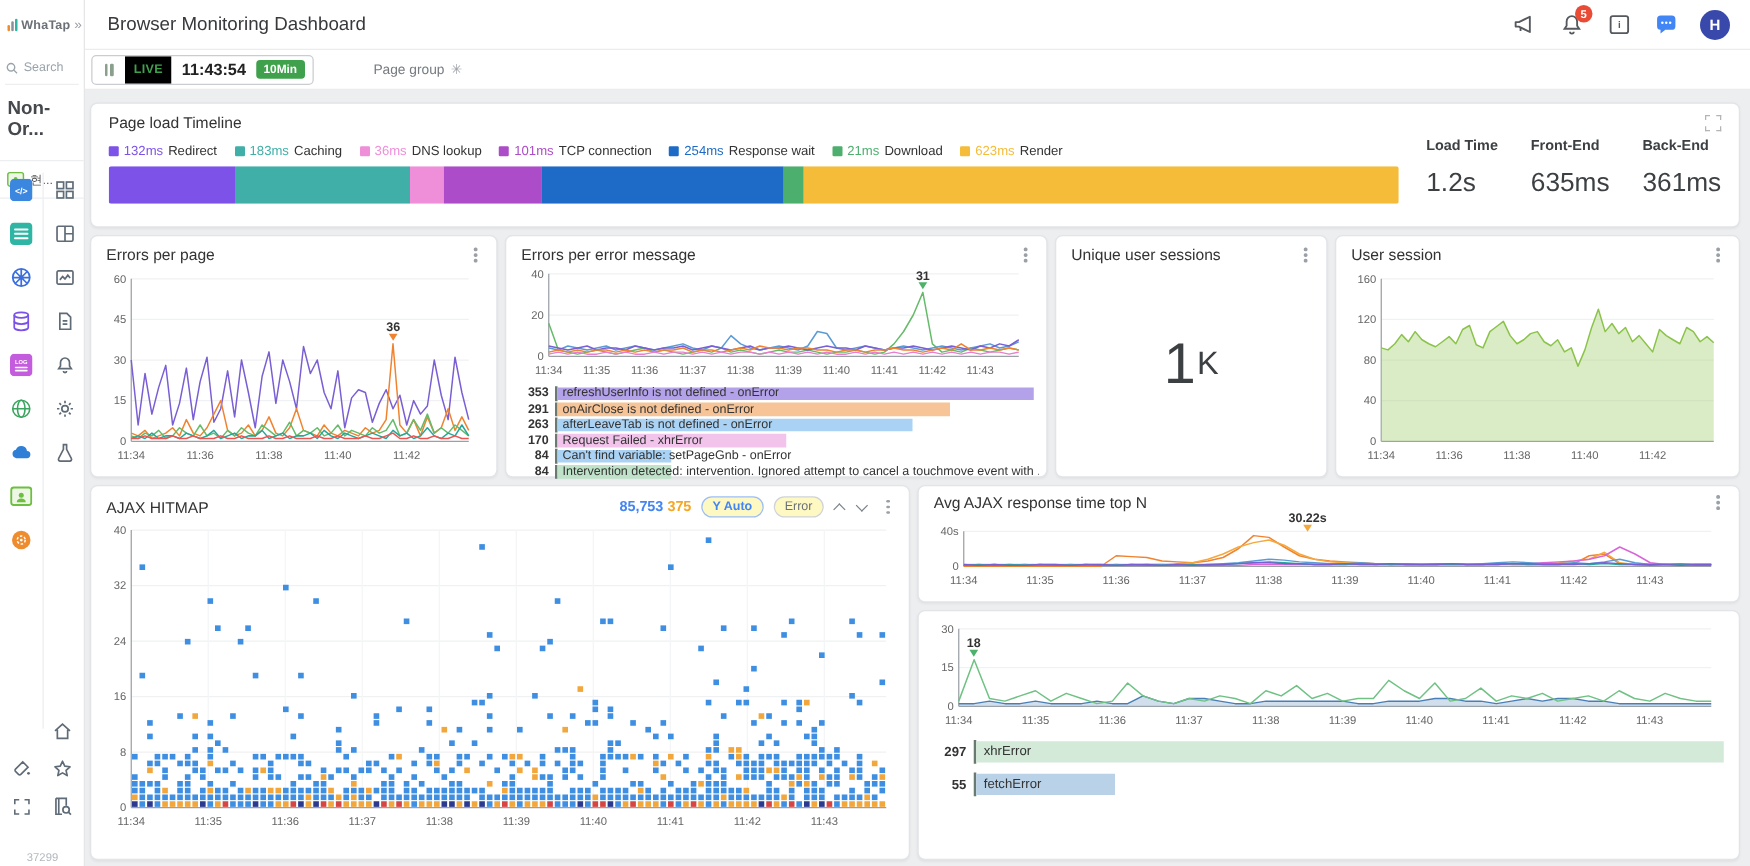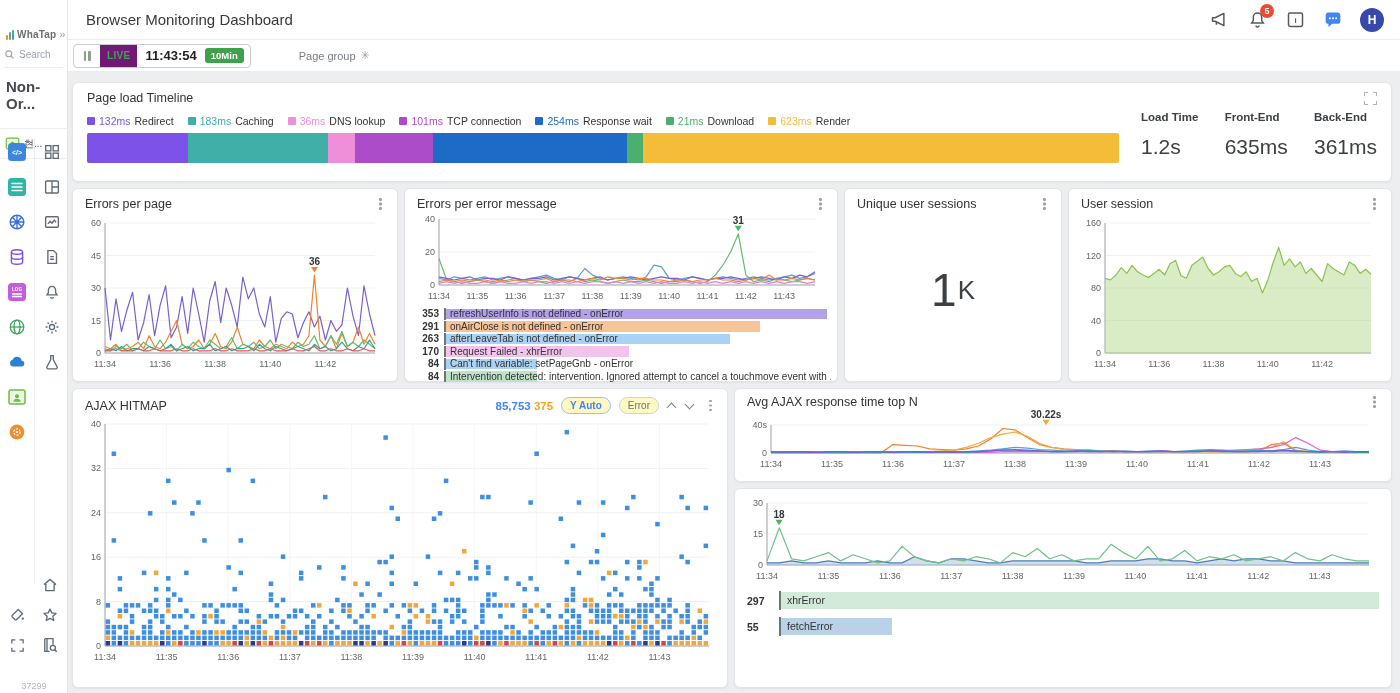--- a/index.html
+++ b/index.html
@@ -1,20 +1,20 @@
 <!DOCTYPE html>
 <html><head>
 <meta charset="utf-8">
 <style>
   * { margin:0; padding:0; box-sizing:border-box; }
   html,body { width:1400px; height:693px; overflow:hidden; font-family:"Liberation Sans", sans-serif; background:#fff; color:#333; }
 
   
   .sidebar { position:absolute; left:0; top:0; width:68px; height:693px; background:#fff; border-right:1px solid #e4e6e8; z-index:5; }
-  .logo-row { height:40px; display:flex; align-items:flex-end; padding-left:6px; gap:3px; }
+  .logo-row { height:40px; display:flex; align-items:center; padding-left:6px; gap:3px; }
   .logo-bars { display:flex; align-items:flex-end; gap:1px; height:10px; }
   .logo-bars i { width:2px; display:block; border-radius:1px; }
   .logo-text { font-size:10px; font-weight:bold; color:#6a7076; letter-spacing:.2px; }
   .logo-chev { font-size:11px; color:#9aa0a6; }
   .search-row { height:26px; margin:2px 4px; display:flex; align-items:center; gap:4px; color:#9aa3ab; font-size:10px; border-bottom:1px solid #eceef0; }
   .section-label { font-size:15px; font-weight:bold; color:#45494d; padding:8px 6px 16px 6px; border-bottom:1px solid #eceef0; }
   .project-row { display:flex; align-items:center; gap:4px; padding:7px 5px; font-size:10px; color:#555; border-bottom:1px solid #eceef0; }
   .icon-cols { position:absolute; top:138px; left:0; width:68px; bottom:110px; }
   .col-left { position:absolute; left:0; top:0; width:34px; display:flex; flex-direction:column; align-items:center; gap:15px; padding-top:4px; }
   .col-right { position:absolute; left:34px; top:0; width:34px; bottom:0; display:flex; flex-direction:column; align-items:center; gap:15px; padding-top:4px; border-left:1px solid #eceef0; }
@@ -29,21 +29,21 @@
   .header-icons { margin-left:auto; margin-right:16px; display:flex; align-items:center; gap:16px; }
   .hic { position:relative; width:22px; height:22px; display:flex; align-items:center; justify-content:center; cursor:pointer; }
   .badge { position:absolute; top:-5px; right:-6px; min-width:14px; height:14px; border-radius:7px; background:#e94b35; color:#fff; font-size:9px; font-weight:bold; display:flex; align-items:center; justify-content:center; padding:0 3px; }
   .avatar { width:24px; height:24px; border-radius:50%; background:#3949ab; color:#fff; font-size:12px; font-weight:bold; display:flex; align-items:center; justify-content:center; cursor:pointer; }
 
   
   .toolbar { position:absolute; left:68px; top:40px; right:0; height:32px; background:#fff; border-bottom:1px solid #ececec; display:flex; align-items:center; }
   .time-group { margin-left:5px; height:24px; display:flex; align-items:center; border:1px solid #c9cdd1; border-radius:4px; overflow:hidden; background:#fff; }
   .pause-btn { width:26px; height:100%; display:flex; align-items:center; justify-content:center; gap:2px; cursor:pointer; }
   .pause-btn i { width:2.5px; height:10px; background:#8aa08c; border-radius:1px; }
-  .live-chip { height:100%; display:flex; align-items:center; padding:4px 7px; background:#701a75; color:#3fa14c; font-size:10px; font-weight:bold; letter-spacing:.3px; }
+  .live-chip { height:100%; display:flex; align-items:center; padding:4px 7px; background:#000000; color:#3fa14c; font-size:10px; font-weight:bold; letter-spacing:.3px; }
   .time-text { font-size:13px; font-weight:bold; color:#222; padding:0 8px; }
   .range-badge { background:#3fa14c; color:#fff; font-size:9.5px; font-weight:bold; border-radius:3px; padding:2px 6px; margin-right:6px; cursor:pointer; }
   .page-group { margin-left:48px; display:flex; align-items:center; gap:5px; font-size:11px; color:#767b80; cursor:pointer; }
   .page-group .star { color:#9aa0a6; font-size:11px; }
 
   
   .content { position:absolute; left:68px; top:72px; right:0; bottom:0; background:#eceef0; }
   .panel { position:absolute; background:#fff; border:1px solid #e2e4e7; border-radius:6px; box-shadow:0 1px 2px rgba(0,0,0,.05); }
   .panel-head { display:flex; align-items:center; padding:8px 10px 4px 12px; }
   .panel-title { font-size:12.5px; font-weight:normal; color:#333; }
@@ -96,21 +96,21 @@
   .hm-controls { margin-left:auto; display:flex; align-items:center; gap:8px;padding-left:48px; }
   .hm-total { font-size:11.5px; font-weight:bold; }
   .pill { font-size:10px; border-radius:10px; padding:2px 8px; border:1px solid; cursor:pointer; background:#fef9c3; }
   .caret { width:10px; height:10px; position:relative; cursor:pointer; }
   .caret::before { content:""; position:absolute; left:1px; top:3px; width:6px; height:6px; border:1.6px solid #7a8288; border-right:none; border-bottom:none; }
   .caret.up::before { transform:rotate(45deg); }
   .caret.down::before { transform:rotate(225deg); top:0; }
 
   .fail-rows { padding:4px 12px 0 12px; }
   .fail-row { display:flex; align-items:center; height:19px; margin-bottom:7px; font-size:10.5px; }
-  .fail-count { width:26px; font-weight:bold; color:#333; flex:none; }
+  .fail-count { width:26px; text-align:right; font-weight:bold; color:#333; flex:none; }
   .fail-bar-wrap { position:relative; flex:1; height:19px; margin-left:6px; border-left:2px solid #6b7a71; }
   .fail-bar-bg { position:absolute; left:0; top:1px; height:17px; }
   .fail-text { position:absolute; left:6px; top:0; line-height:19px; color:#333; }
 
   svg text { font-family:"Liberation Sans", sans-serif; }
 </style>
 </head>
 <body>
 
 <aside class="sidebar">

